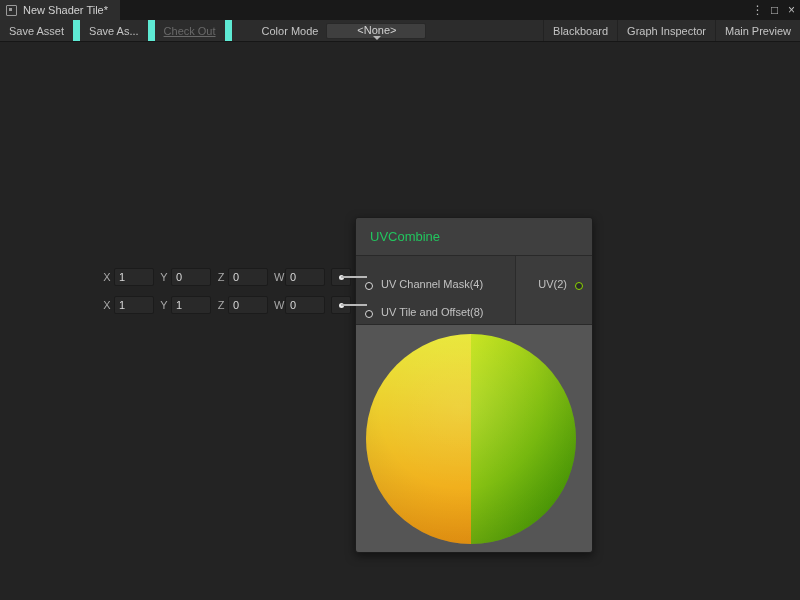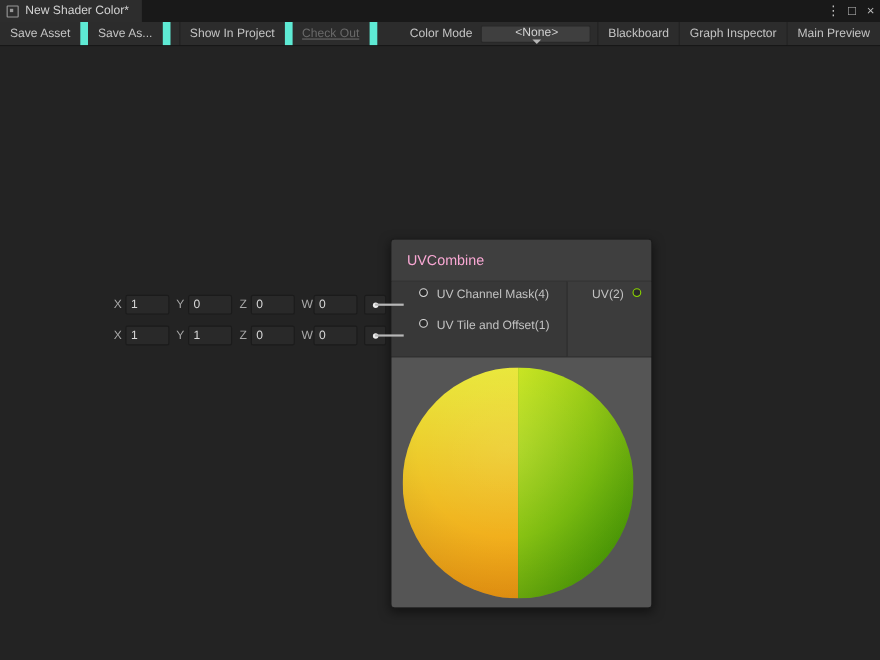--- a/index.html
+++ b/index.html
@@ -42,24 +42,24 @@
   .vfield { width:40px; height:18px; background:#292929; border:1px solid #1b1b1b; border-radius:2px;
     color:#d8d8d8; display:flex; align-items:center; padding-left:4px; margin-right:6px; flex:none; }
   .connector { width:20px; height:18px; background:#292929; border:1px solid #1b1b1b; border-radius:2px;
     display:flex; align-items:center; justify-content:center; flex:none; }
   .connector .dot { width:5px; height:5px; border-radius:50%; background:#ececec; }
 
   
   .node { position:absolute; left:355px; top:175px; width:238px; background:#383838;
     border:1px solid #1c1c1c; border-radius:3px; box-shadow:0 3px 10px rgba(0,0,0,0.5); }
   .node-header { height:38px; background:#3f3f3f; display:flex; align-items:center; padding-left:14px;
-    font-size:13px; color:#f9a8d4; border-bottom:1px solid #292929; border-radius:3px 3px 0 0; }
+    font-size:13px; color:#22c55e; border-bottom:1px solid #292929; border-radius:3px 3px 0 0; }
   .node-body { display:flex; border-bottom:1px solid #292929; }
   .inputs { flex:1; padding:6px 0; background:#383838; }
-  .port-row { height:28px; display:flex; align-items:flex-start; gap:8px; padding-left:9px;margin-left:16px; }
+  .port-row { height:28px; display:flex; align-items:flex-end; gap:8px; padding-left:9px; }
   .port-circle { width:8px; height:8px; border-radius:50%; border:1.5px solid #d9d9d9;
     background:#2a2a2a; flex:none; }
   .port-label { font-size:11px; color:#c2c2c2; white-space:nowrap; }
   .output-col { width:77px; background:#3c3c3c; border-left:1px solid #2b2b2b; padding:6px 0; }
   .port-row.out { justify-content:flex-end; padding-left:0; padding-right:9px; }
   .node-preview { height:227px; background:var(--pv-bg, #555555); position:relative; border-radius:0 0 3px 3px; }
   .sphere { position:absolute; left:10px; top:9px; width:210px; height:210px; border-radius:50%;
     overflow:hidden; display:flex; }
   .half { width:50%; height:100%; }
   .half.left { background:linear-gradient(178deg, var(--pv-lt) 0%, var(--pv-lb) 100%); }
@@ -70,33 +70,32 @@
   .edges { position:absolute; left:0; top:0; width:800px; height:558px; pointer-events:none; }
 </style>
 </head>
 <body>
 
 <div class="window">
 
   <div class="titlebar">
     <div class="tab">
       <span class="tab-icon"></span>
-      <span>New Shader Color*</span>
+      <span>New Shader Tile*</span>
     </div>
     <div class="titlebar-controls">
       <span class="tb-btn">⋮</span>
       <span class="tb-btn">□</span>
       <span class="tb-btn">×</span>
     </div>
   </div>
 
   <div class="toolbar">
     <button class="tbtn">Save Asset</button>
     <button class="tbtn">Save As...</button>
-    <button class="tbtn gap-left">Show In Project</button>
     <button class="tbtn disabled">Check Out</button>
     <span class="tlabel">Color Mode</span>
     <div class="dropdown">
       <span>&lt;None&gt;</span>
       <span class="dd-arrow"></span>
     </div>
     <span class="spacer"></span>
     <button class="tbtn right">Blackboard</button>
     <button class="tbtn right">Graph Inspector</button>
     <button class="tbtn right">Main Preview</button>
@@ -109,21 +108,21 @@
         <span>UVCombine</span>
       </div>
       <div class="node-body">
         <div class="inputs">
           <div class="port-row">
             <span class="port-circle" style="border-color: rgb(217, 217, 217);"></span>
             <span class="port-label">UV Channel Mask(4)</span>
           </div>
           <div class="port-row">
             <span class="port-circle" style="border-color: rgb(217, 217, 217);"></span>
-            <span class="port-label">UV Tile and Offset(1)</span>
+            <span class="port-label">UV Tile and Offset(8)</span>
           </div>
         </div>
         <div class="output-col">
           <div class="port-row out">
             <span class="port-label">UV(2)</span>
             <span class="port-circle" style="border-color: rgb(139, 214, 0);"></span>
           </div>
         </div>
       </div>
       <div class="node-preview">

